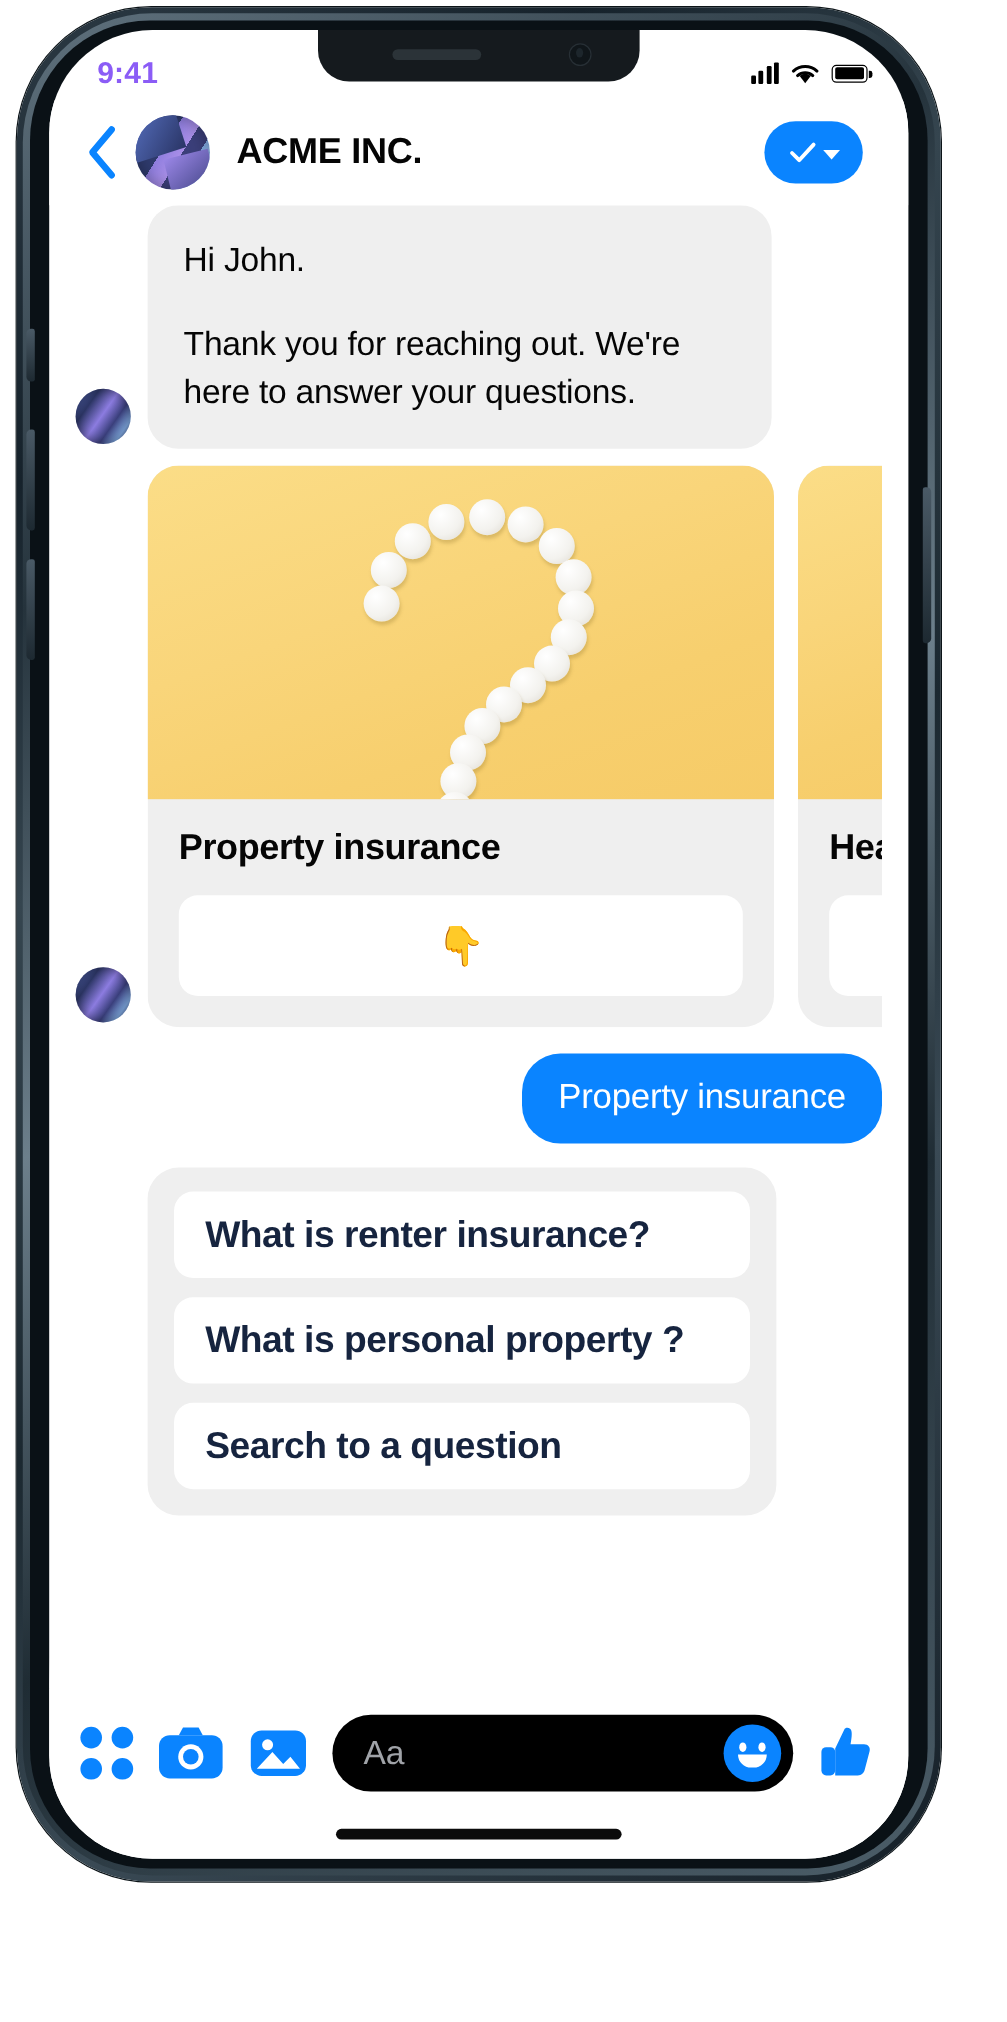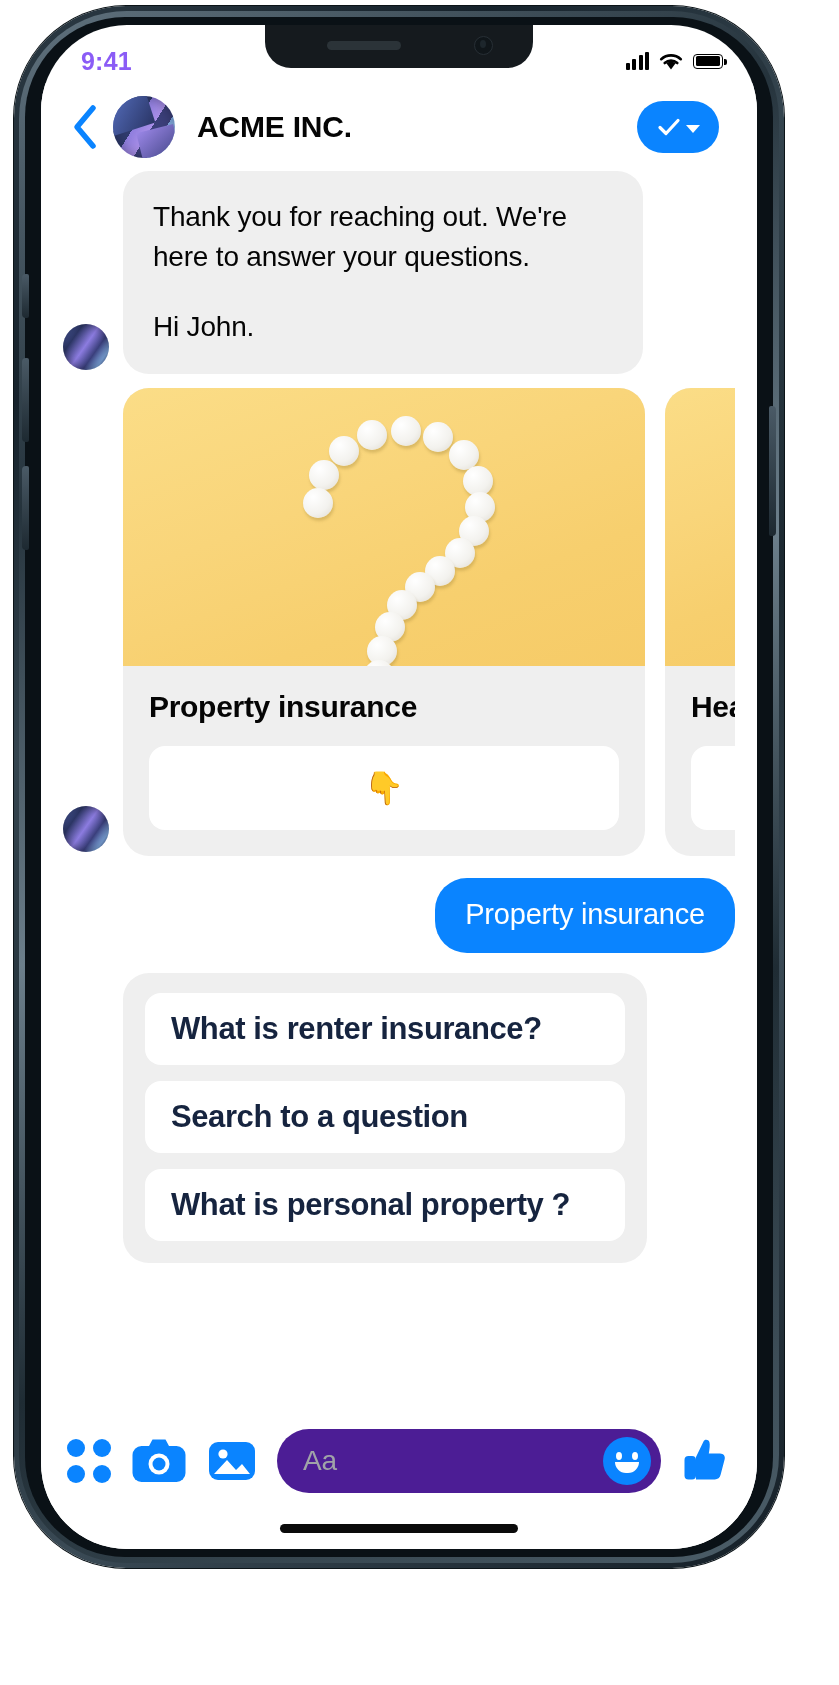--- a/index.html
+++ b/index.html
@@ -264,21 +264,21 @@
     content:""; position:absolute; left:0; right:0; top:-26px; height:26px;
     background: linear-gradient(180deg, rgba(255,255,255,0), #fff 85%);
     pointer-events:none;
   }
   .c-icon { flex: none; cursor: pointer; display:flex; align-items:center; justify-content:center; }
   .grid-icon { width: 44px; height: 44px; display:grid; grid-template-columns:1fr 1fr; gap:8px; }
   .grid-icon i { display:block; width:18px; height:18px; border-radius:50%; background:#0a84ff; }
   .input-pill {
     flex: 1;
     height: 64px;
-    background: #4c1d95;
+    background: #000000;
     border-radius: 32px;
     display: flex; align-items: center;
     padding: 0 10px 0 26px;
   }
   .input-text {
     flex: 1; font-size: 28px; color: #a0a3a8; letter-spacing: -.2px;
   }
   .smiley {
     width: 48px; height: 48px; border-radius: 50%; background:#0a84ff;
     flex:none; position:relative; cursor:pointer;
@@ -353,22 +353,22 @@
           </svg>
           <div class="vp-caret"></div>
         </div>
       </div>
 
       <div class="thread">
 
         <div class="row row-in">
           <div class="mini-avatar"></div>
           <div class="bubble-in">
+            <p>Hi John.</p>
             <p>Thank you for reaching out. We're here to answer your questions.</p>
-            <p>Hi John.</p>
           </div>
         </div>
 
         <div class="row row-in carousel-row">
           <div class="mini-avatar"></div>
           <div class="carousel">
 
             <div class="card">
               <div class="card-media">
 
@@ -409,22 +409,22 @@
         </div>
 
         <div class="row row-out" style="margin-top:22px;">
           <div class="bubble-out">Property insurance</div>
         </div>
 
         <div class="row row-in qr-wrap">
           <div class="mini-spacer"></div>
           <div class="qr-panel">
             <div class="qr-btn">What is renter insurance?</div>
+            <div class="qr-btn">What is personal property ?</div>
             <div class="qr-btn cut">Search to a question</div>
-            <div class="qr-btn">What is personal property ?</div>
           </div>
         </div>
 
       </div>
 
       <div class="composer">
 
         <div class="c-icon grid-icon">
           <i></i>
             <i></i>

